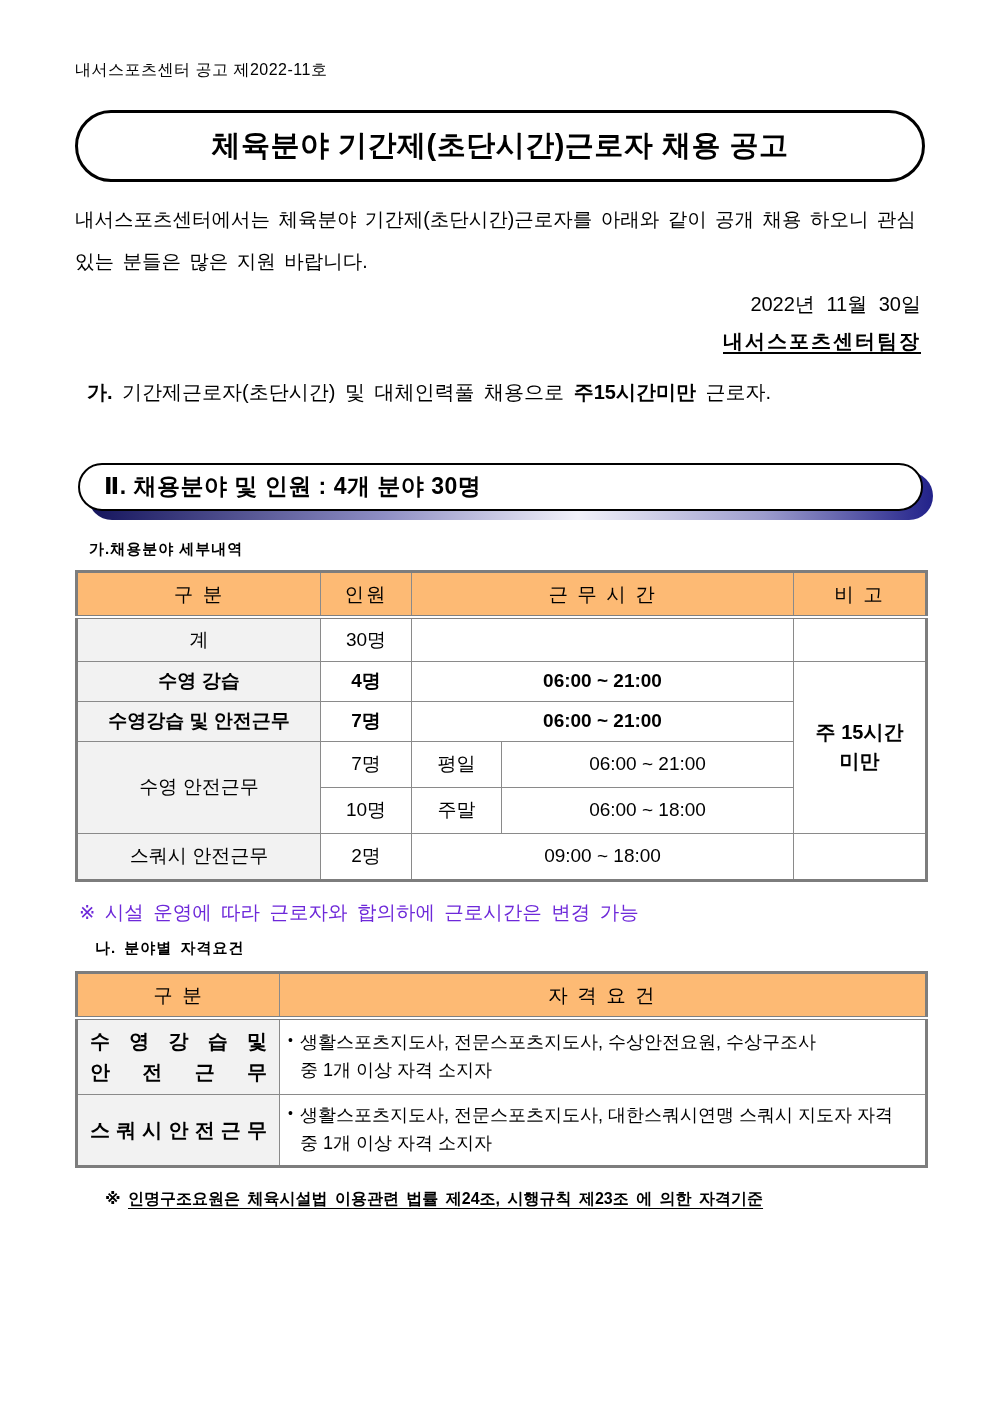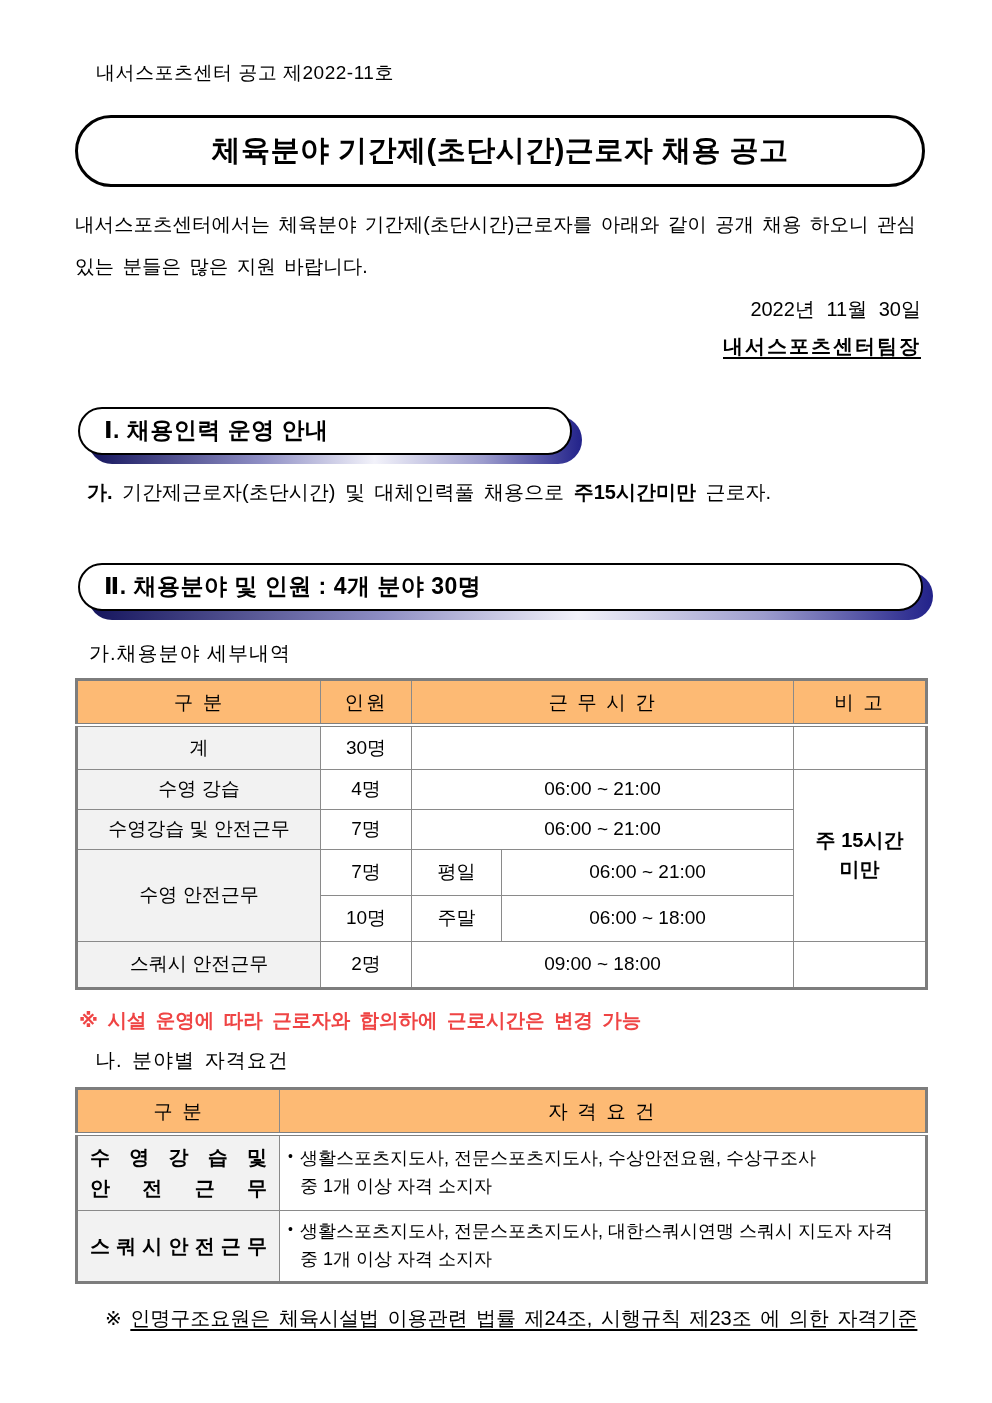--- a/index.html
+++ b/index.html
@@ -4,21 +4,21 @@
 <style>
   * { margin:0; padding:0; box-sizing:border-box; }
   html,body { background:#ffffff; }
   body {
     width:992px; height:1403px;
     font-family:"Liberation Sans","DejaVu Sans",sans-serif;
     color:#000;
   }
   .page { width:992px; height:1403px; padding:60px 71px 0 75px; overflow:hidden; }
 
-  .doc-no { font-size:19px; letter-spacing:.5px;margin-left:21px; }
+  .doc-no { font-size:16px; letter-spacing:.5px; }
 
   .title-box {
     margin-top:29px; height:72px; width:850px;
     border:3px solid #000; border-radius:38px;
     display:flex; align-items:center; justify-content:center;
     font-size:29px; font-weight:bold; letter-spacing:.5px;text-align:center;
   }
 
   .intro {
     margin-top:17px; width:850px;
@@ -41,54 +41,54 @@
     border:2px solid #000; border-radius:26px;
     display:flex; align-items:center; padding-left:24px;
     font-size:23px; font-weight:bold; letter-spacing:.5px;
   }
   .sec1 { margin-top:47px; width:494px; }
   .sec2 { margin-top:57px; width:845px; }
 
   .item-ga { margin-top:24px; padding-left:12px; font-size:20px; word-spacing:4px; }
   .item-ga .b { font-weight:bold; }
 
-  .sub-head { font-size:20px; font-weight:normal; letter-spacing:1px; }
+  .sub-head { font-size:15px; font-weight:bold; letter-spacing:1px; }
   .sub-a { margin-top:29px; padding-left:14px; }
   .sub-b { margin-top:13px; padding-left:20px; word-spacing:3px; }
 
   table { border-collapse:collapse; table-layout:fixed; width:850px; }
   td,th { border:1px solid #8a8a8a; text-align:center; vertical-align:middle;
           font-size:19px; overflow:hidden; }
   table { border:3px solid #7d7d7d; }
   thead th {
     background:#fdba74; font-weight:normal; letter-spacing:2px;
     height:46px; border-bottom:4px double #7f7f7f; font-size:19.5px;
   }
   .t1 { margin-top:11px; }
   .lab { background:#f2f2f2; }
   .bold { font-weight:normal; }
   .t1 .r-total td { height:44px; }
-  .t1 .r-std td { height:40px; }
+  .t1 .r-std td { height:40px;font-weight:bold; }
   .t1 .r-sub td { height:46px; }
   .t1 .r-last td { height:47px; }
   .note-cell { font-weight:bold; font-size:20px; line-height:1.45; padding:12px 10px; word-break:keep-all; }
 
-  .red-note { margin-top:17px; padding-left:4px; color:#ef4444; font-weight:bold; font-size:19.5px; word-spacing:4px; }
+  .red-note { margin-top:17px; padding-left:4px; color:#6d28d9; font-weight:normal; font-size:19.5px; word-spacing:4px; }
 
   .t2 { margin-top:13px; }
   .t2 .lab { padding:6px 12px; font-weight:bold; font-size:20px; }
   .jline { text-align:justify; text-align-last:justify; line-height:1.55; }
   .req-cell { text-align:left; padding:7px 10px 7px 8px; }
   .req { display:flex; gap:7px; }
   .req .bullet { font-size:14px; line-height:1.7; }
   .req .req-text { font-size:18px; line-height:1.55; }
   .t2 .row1 td { height:66px; }
   .t2 .row2 td { height:62px; }
 
-  .foot1 { margin-top:21px; padding-left:30px; font-size:20px; font-weight:normal; word-spacing:3px; }
+  .foot1 { margin-top:21px; padding-left:30px; font-size:16px; font-weight:bold; word-spacing:3px; }
   .foot1 .ul { text-decoration:underline; text-underline-offset:4px; }
   .foot2 { margin-top:14px; padding-left:50px; font-size:19.5px; word-spacing:2px; }
 </style>
 </head>
 <body>
 
 <div class="page">
 
   <div class="doc-no">내서스포츠센터 공고 제2022-11호</div>
 
@@ -96,26 +96,20 @@
     <span>체육분야 기간제(초단시간)근로자 채용 공고</span>
   </div>
 
   <div class="intro">내서스포츠센터에서는 체육분야 기간제(초단시간)근로자를 아래와 같이 공개 채용 하오니 관심 있는 분들은 많은 지원 바랍니다.</div>
 
   <div class="date-line">2022년 11월 30일</div>
   <div class="signer-line">
     <span>내서스포츠센터팀장</span>
   </div>
 
-  <div class="sec-head sec1">
-    <div class="shadow"></div>
-    <div class="box">
-      <span>Ⅰ. 채용인력 운영 안내</span>
-    </div>
-  </div>
 
   <div class="item-ga">
     <span class="b">가.</span><span> 기간제근로자(초단시간) 및 대체인력풀 채용으로 </span><span class="b">주15시간미만</span><span> 근로자.</span>
   </div>
 
   <div class="sec-head sec2">
     <div class="shadow"></div>
     <div class="box">
       <span>Ⅱ. 채용분야 및 인원 : 4개 분야 30명</span>
     </div>

